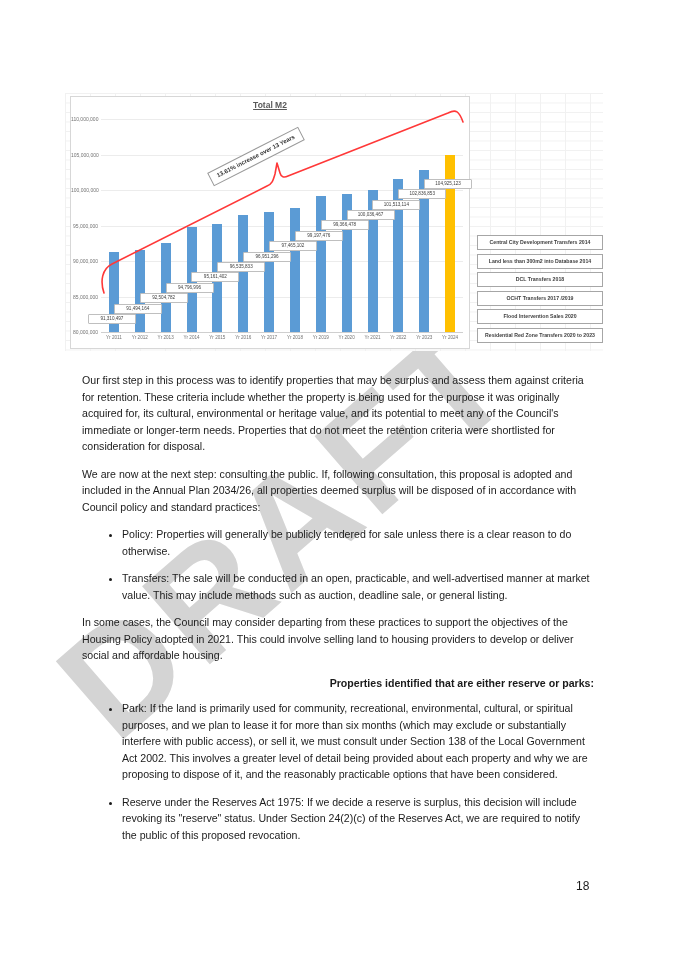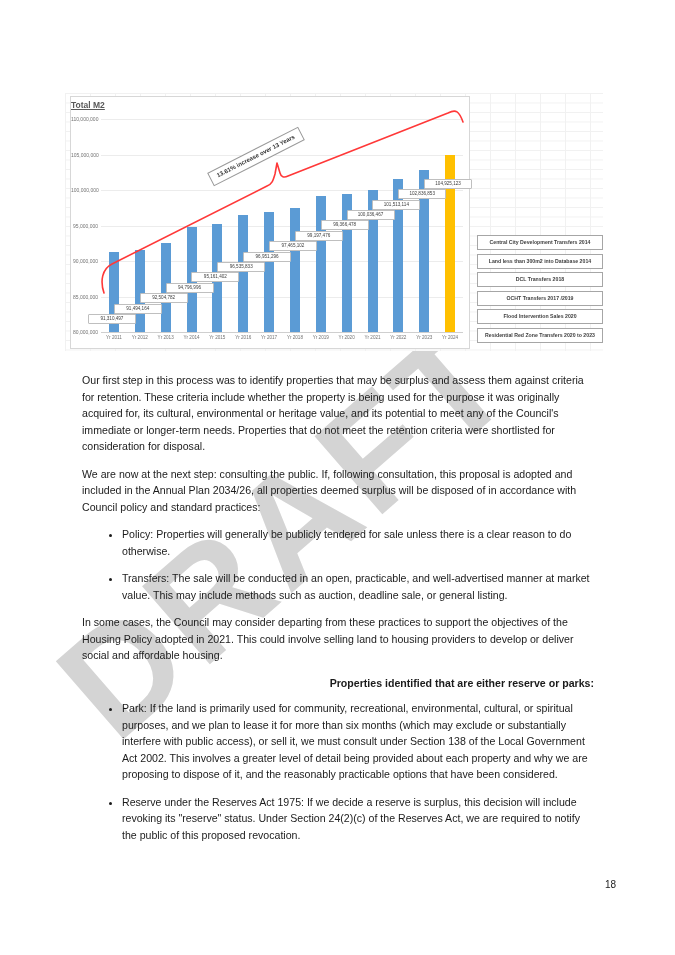--- a/index.html
+++ b/index.html
@@ -25,21 +25,21 @@
       linear-gradient(#f1f1f1 1px, transparent 1px),
       linear-gradient(90deg,#f1f1f1 1px, transparent 1px);
     background-size:25px 9.5px;
     background-color:#ffffff;
   }
   .chart-box{
     position:absolute;left:5px;top:3px;width:400px;height:253px;
     background:#ffffff;border:1px solid #d7d7d7;box-sizing:border-box;
   }
   .chart-title{
-    position:absolute;top:3px;left:0;right:0;
+    position:absolute;top:3px;left:0;right:0;text-align:center;
     font-size:8.5px;color:#595959;font-weight:600;text-decoration:underline;
   }
   .plot{position:absolute;inset:0;}
   .gridline{position:absolute;left:30px;width:362px;height:1px;background:#ececec;z-index:1;}
   .axisline{position:absolute;left:30px;width:362px;height:1px;background:#cfcfcf;z-index:2;}
   .ytick{position:absolute;left:0;width:27px;text-align:right;font-size:5px;color:#737373;z-index:1;}
   .xtick{position:absolute;width:30px;text-align:center;font-size:4.6px;color:#737373;top:238px;z-index:1;}
   .bar{position:absolute;width:10px;z-index:2;}
   .vlabel{
     position:absolute;width:46px;height:8px;line-height:8px;z-index:4;
@@ -66,22 +66,22 @@
     font-size:10.6px;line-height:1.56;color:#1b1b1b;
   }
   .content p{margin:0 0 11px 0;}
   .content p.bold{font-weight:bold;margin-bottom:9px;text-align:right;}
   .content ul{margin:0 0 11px 0;padding-left:40px;list-style:disc;}
   .content li{margin-bottom:11px;}
   .content li:last-child{margin-bottom:0;}
   .content b{font-weight:normal;}
 
   .page-number{
-    position:absolute;left:605px;top:879px;z-index:2;
-    font-size:10px;color:#1b1b1b;
+    position:absolute;left:576px;top:879px;z-index:2;
+    font-size:12px;color:#1b1b1b;
   }
 </style>
 </head>
 <body>
 
 <div class="page">
 
   <div class="watermark">DRAFT</div>
 
   <div class="excel">

